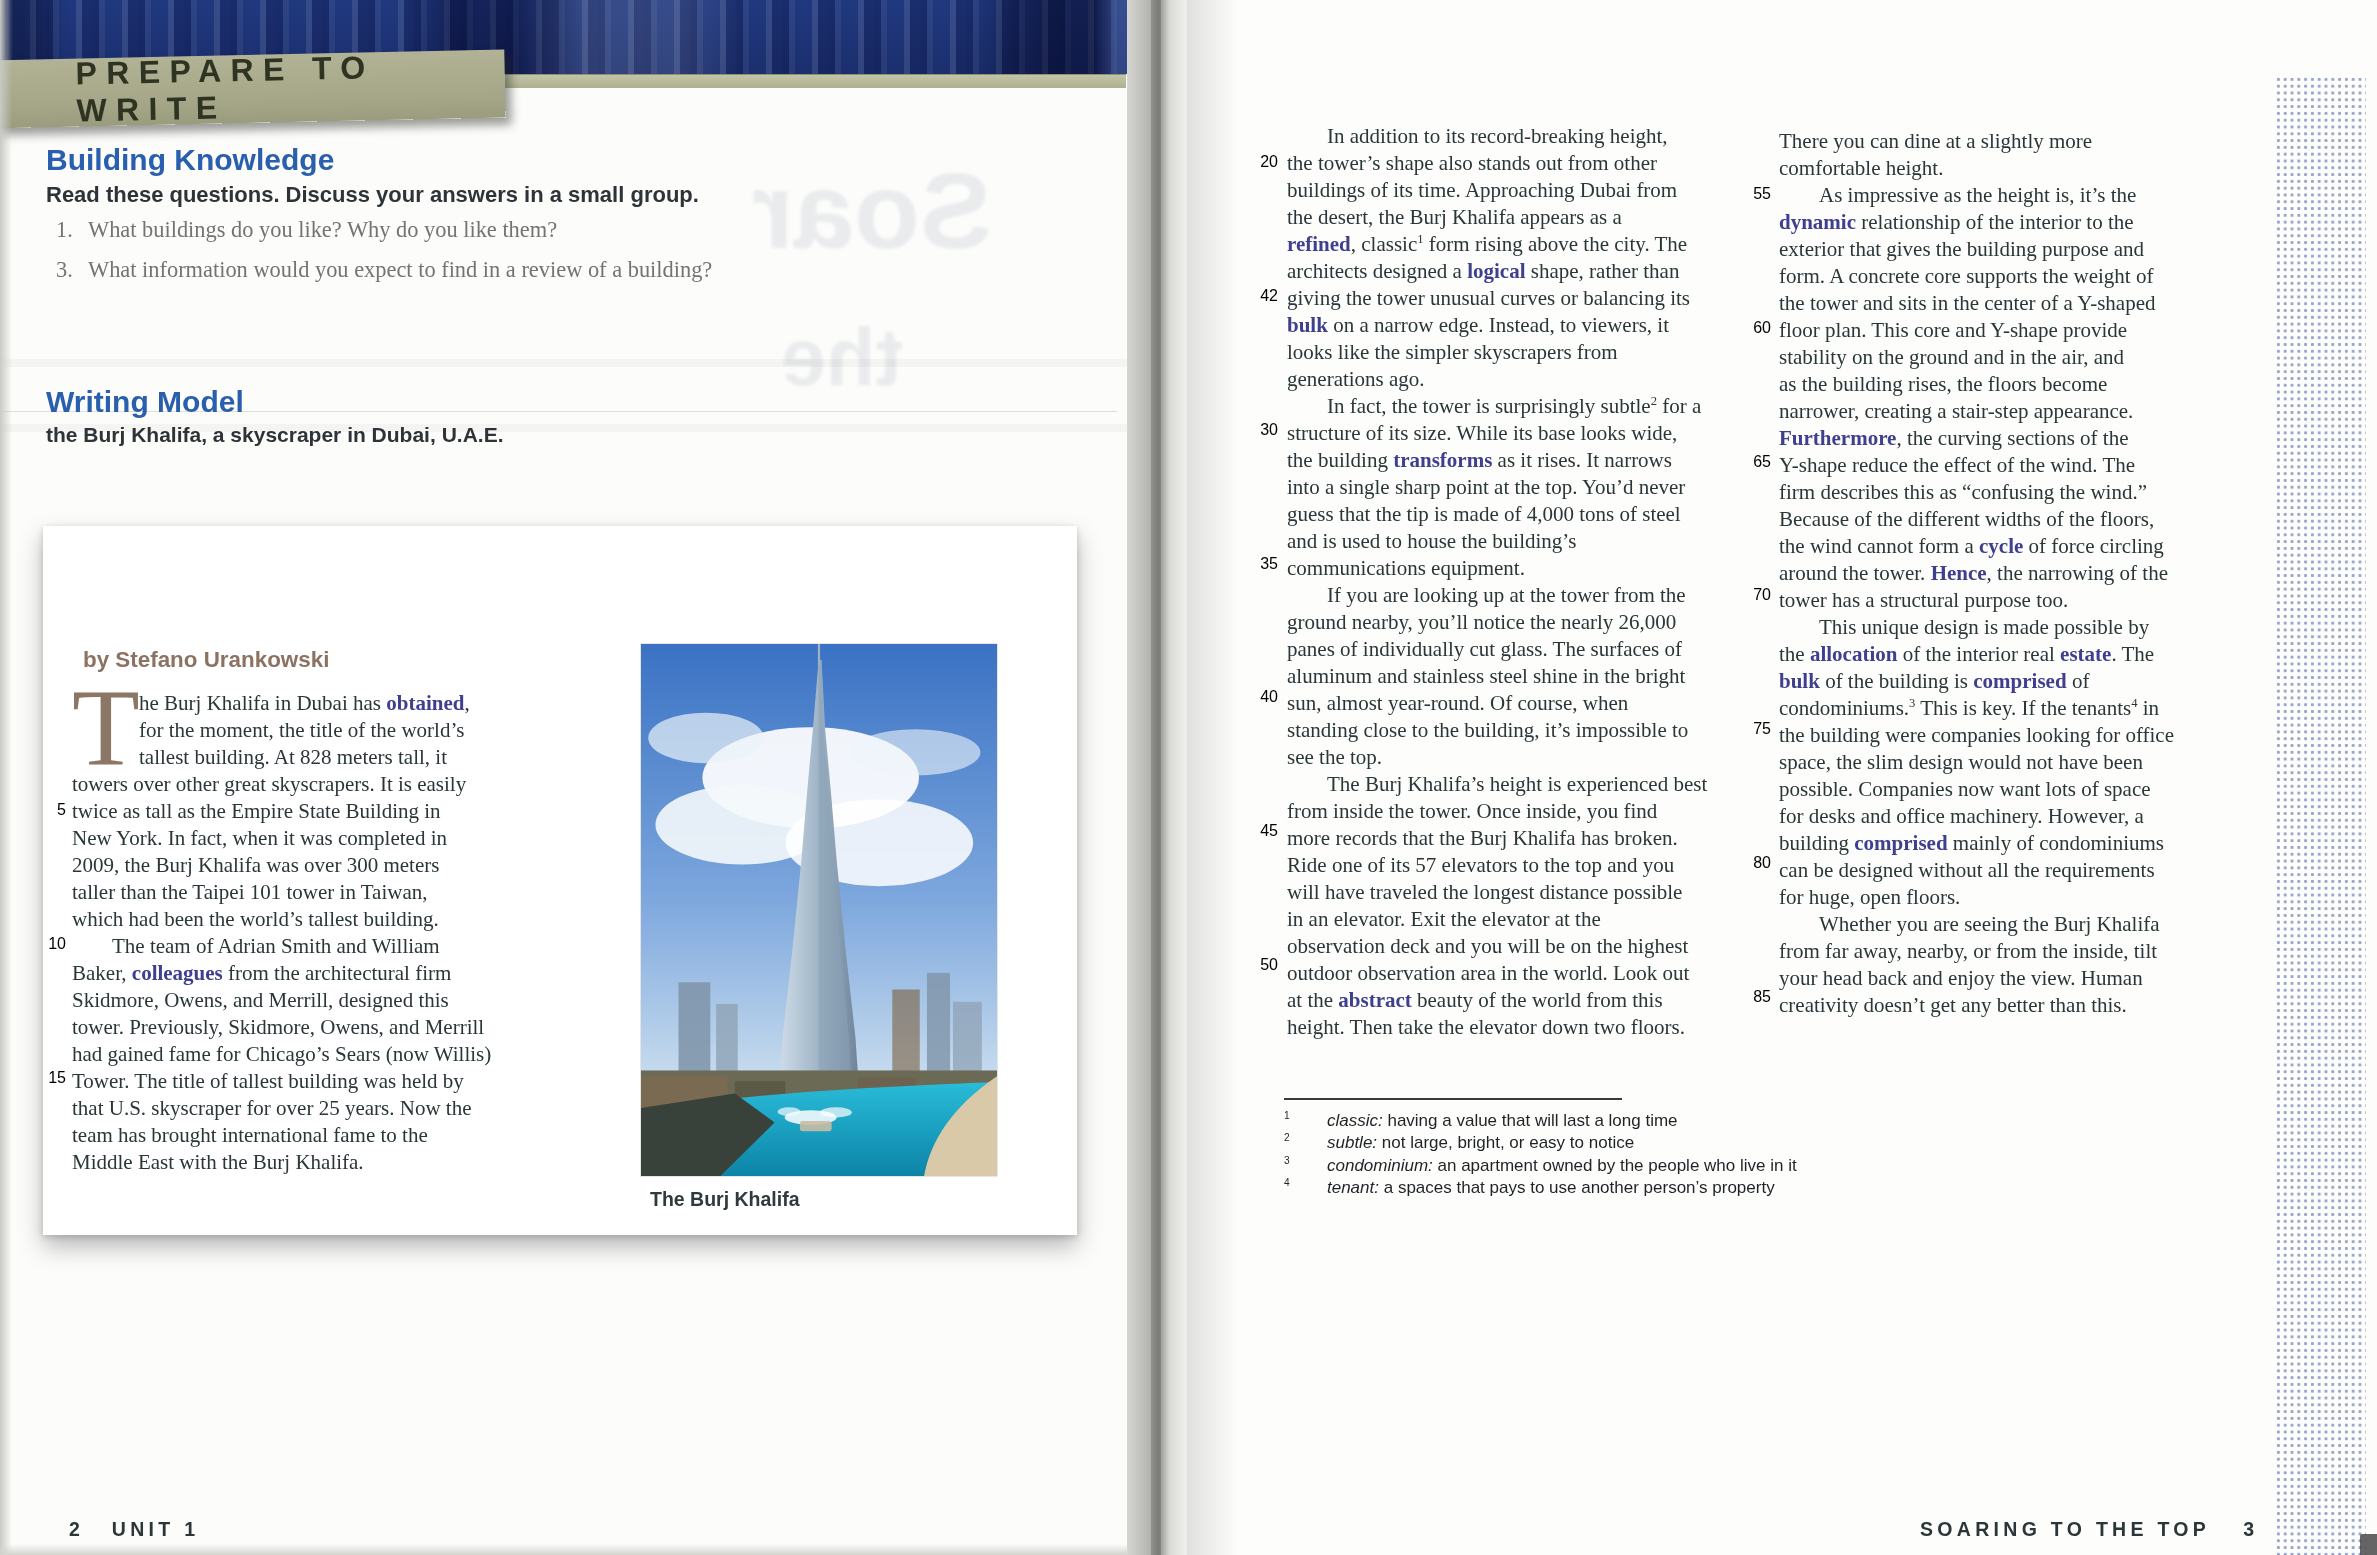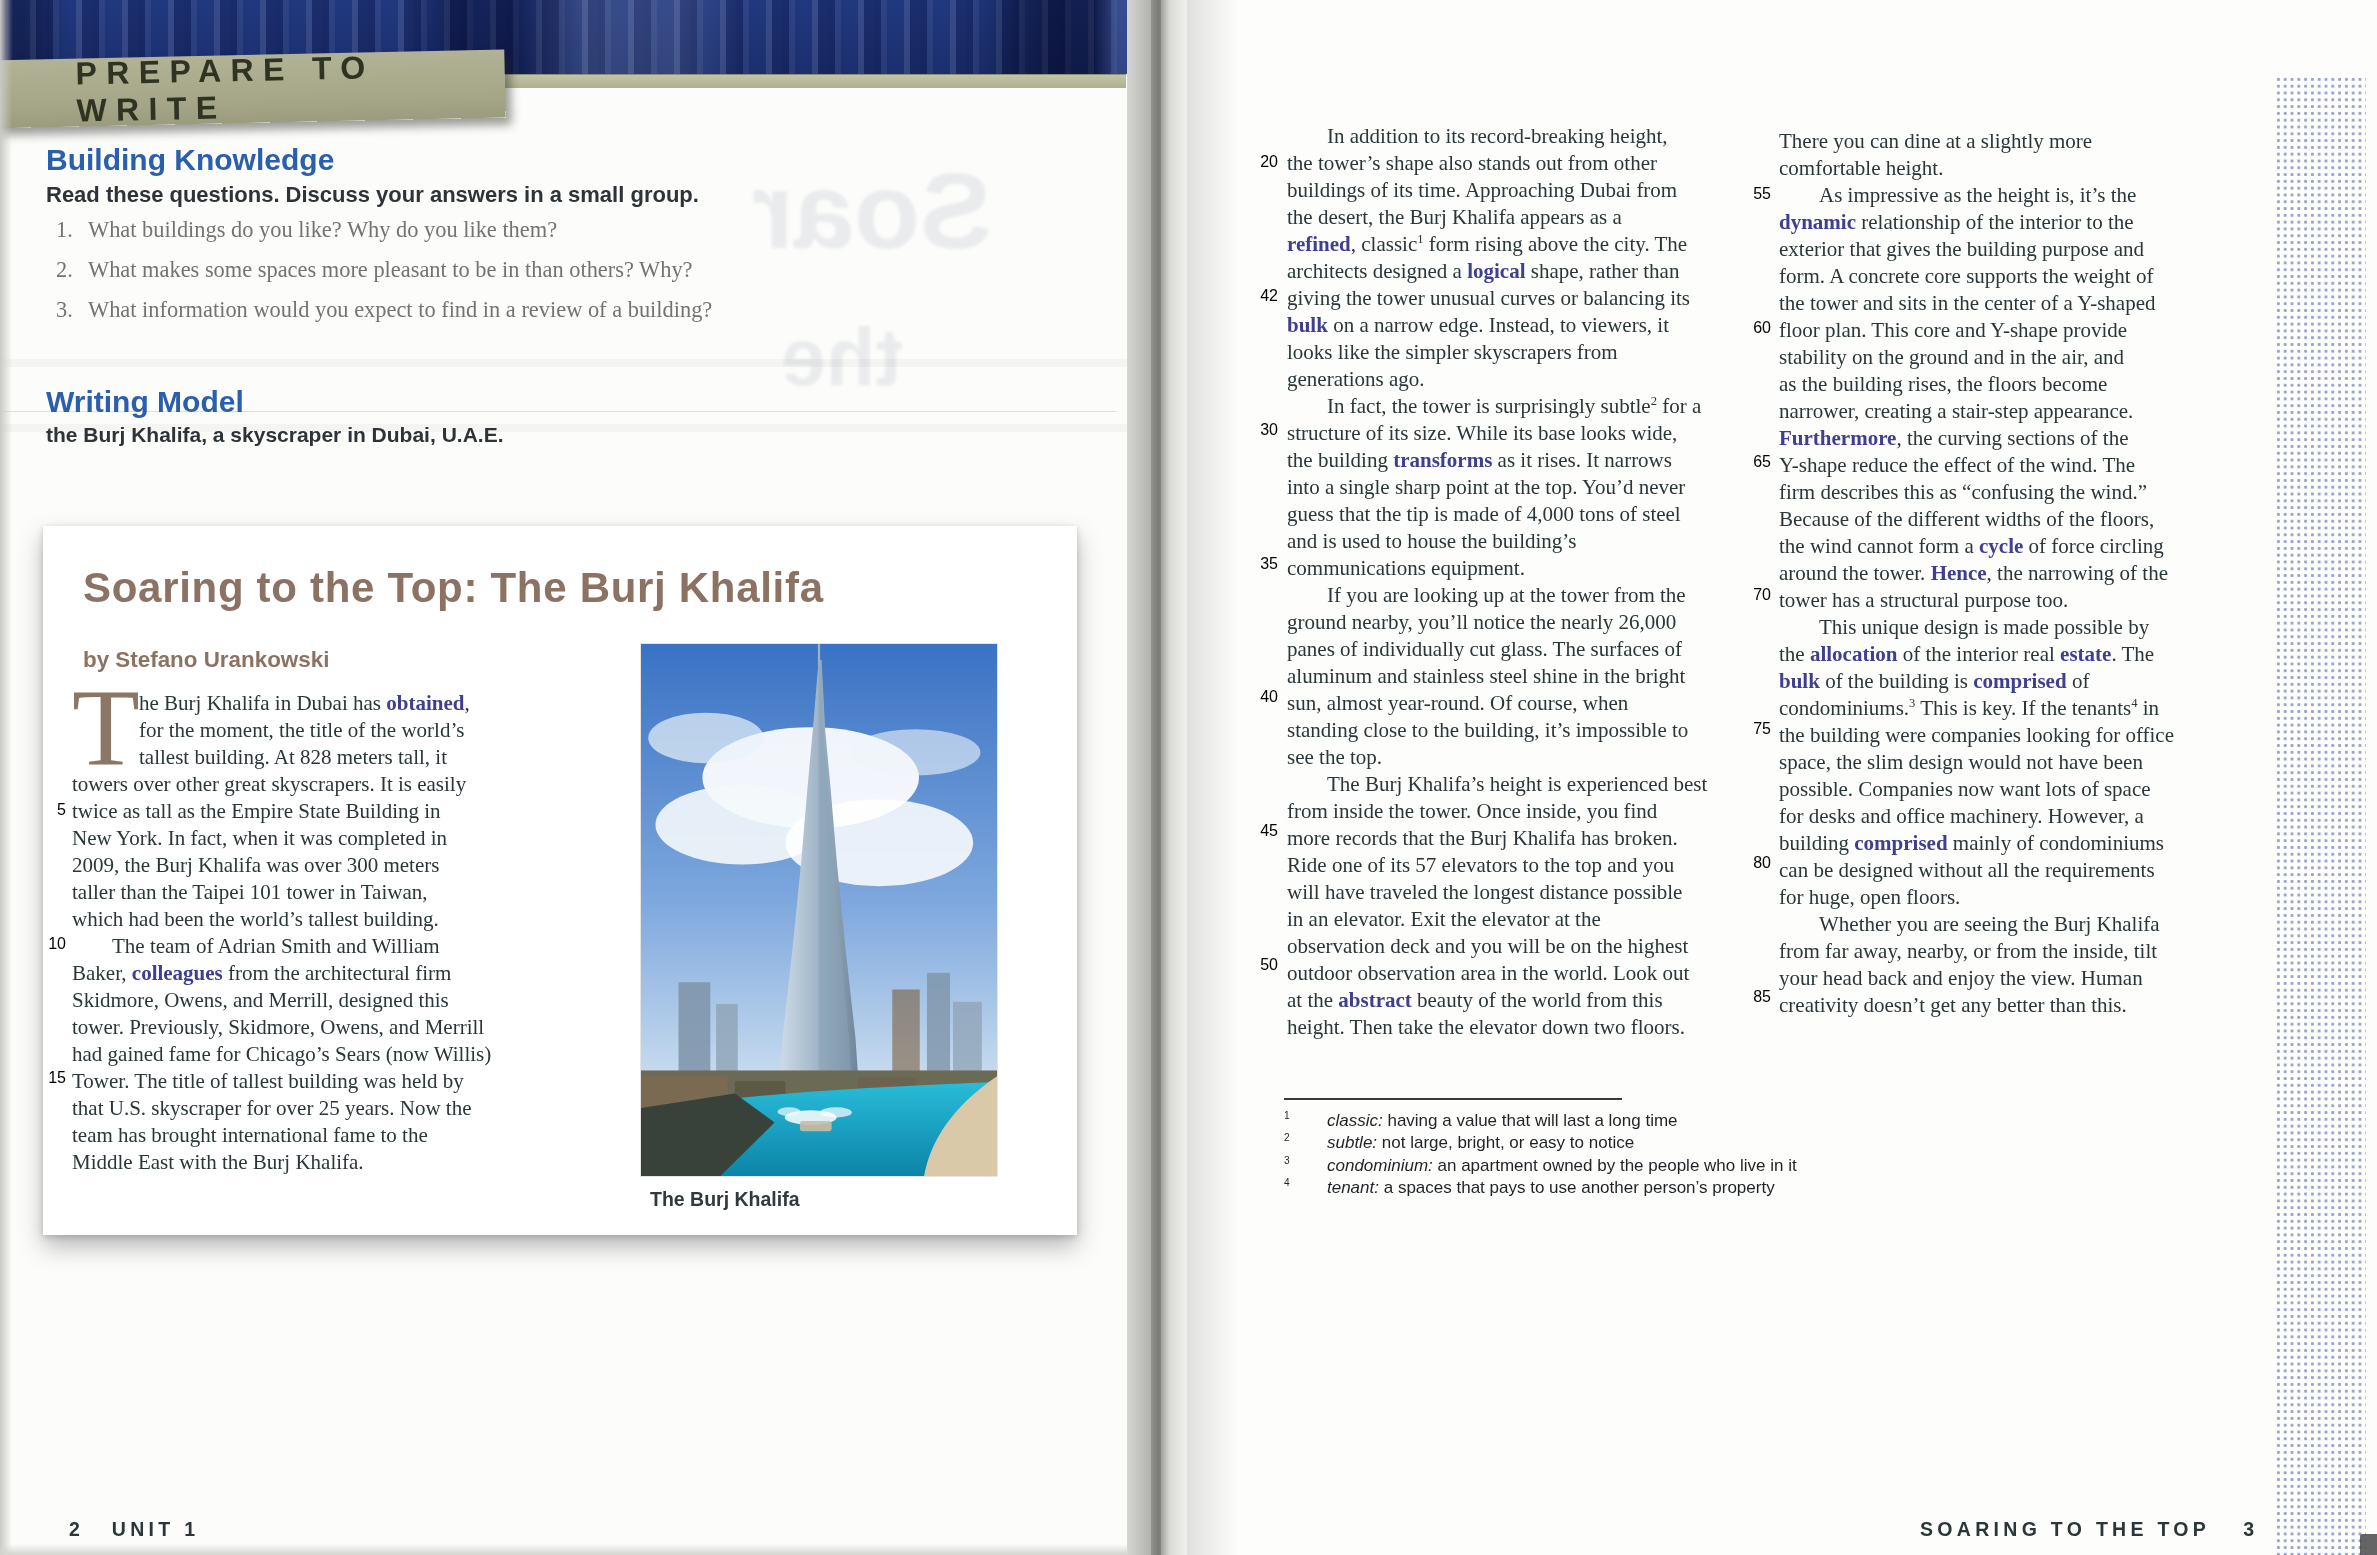--- a/index.html
+++ b/index.html
@@ -121,38 +121,34 @@
     </div>
 
     <div class="abs h-blue" id="bk-title">Building Knowledge</div>
     <div class="abs" id="bk-intro">Read these questions. Discuss your answers in a small group.</div>
 
     <div class="abs" id="questions">
       <div class="q-row">
         <span class="q-num">1.</span><span>What buildings do you like? Why do you like them?</span>
       </div>
       <div class="q-row">
-        <span class="q-num">2.</span><span>What makes some spaces more pleasant to be in than others? Why?</span>
-      </div>
-      <div class="q-row">
         <span class="q-num">3.</span><span>What information would you expect to find in a review of a building?</span>
       </div>
     </div>
 
     <div class="abs scan-band1"></div>
     <div class="abs scan-line"></div>
     <div class="abs scan-band2"></div>
 
     <div class="abs h-blue" id="wm-title">Writing Model</div>
     <div class="abs" id="wm-intro">
       <div>the Burj Khalifa, a skyscraper in Dubai, U.A.E.</div>
     </div>
 
     <div class="abs" id="card">
-      <div class="abs" id="a-title">Soaring to the Top: The Burj Khalifa</div>
       <div class="abs" id="a-byline">by Stefano Urankowski</div>
 
       <div class="abs" id="a-body">
           <div class="para"><span class="dropcap">T</span><span class="tl">he Burj Khalifa in Dubai has <b class="kw">obtained</b>,</span><br><span class="tl">for the moment, the title of the world’s</span><br><span class="tl">tallest building. At 828 meters tall, it</span><br><span class="tl">towers over other great skyscrapers. It is easily</span><br><span class="tl">twice as tall as the Empire State Building in</span><br><span class="tl">New York. In fact, when it was completed in</span><br><span class="tl">2009, the Burj Khalifa was over 300 meters</span><br><span class="tl">taller than the Taipei 101 tower in Taiwan,</span><br><span class="tl">which had been the world’s tallest building.</span></div>
           <div class="para indent"><span class="tl">The team of Adrian Smith and William</span><br><span class="tl">Baker, <b class="kw">colleagues</b> from the architectural firm</span><br><span class="tl">Skidmore, Owens, and Merrill, designed this</span><br><span class="tl">tower. Previously, Skidmore, Owens, and Merrill</span><br><span class="tl">had gained fame for Chicago’s Sears (now Willis)</span><br><span class="tl">Tower. The title of tallest building was held by</span><br><span class="tl">that U.S. skyscraper for over 25 years. Now the</span><br><span class="tl">team has brought international fame to the</span><br><span class="tl">Middle East with the Burj Khalifa.</span></div>
         </div>
 
       <div class="abs" id="photo">
         <svg width="356" height="532" viewBox="0 0 493 736" preserveAspectRatio="none" xmlns="http://www.w3.org/2000/svg">
           <defs>

